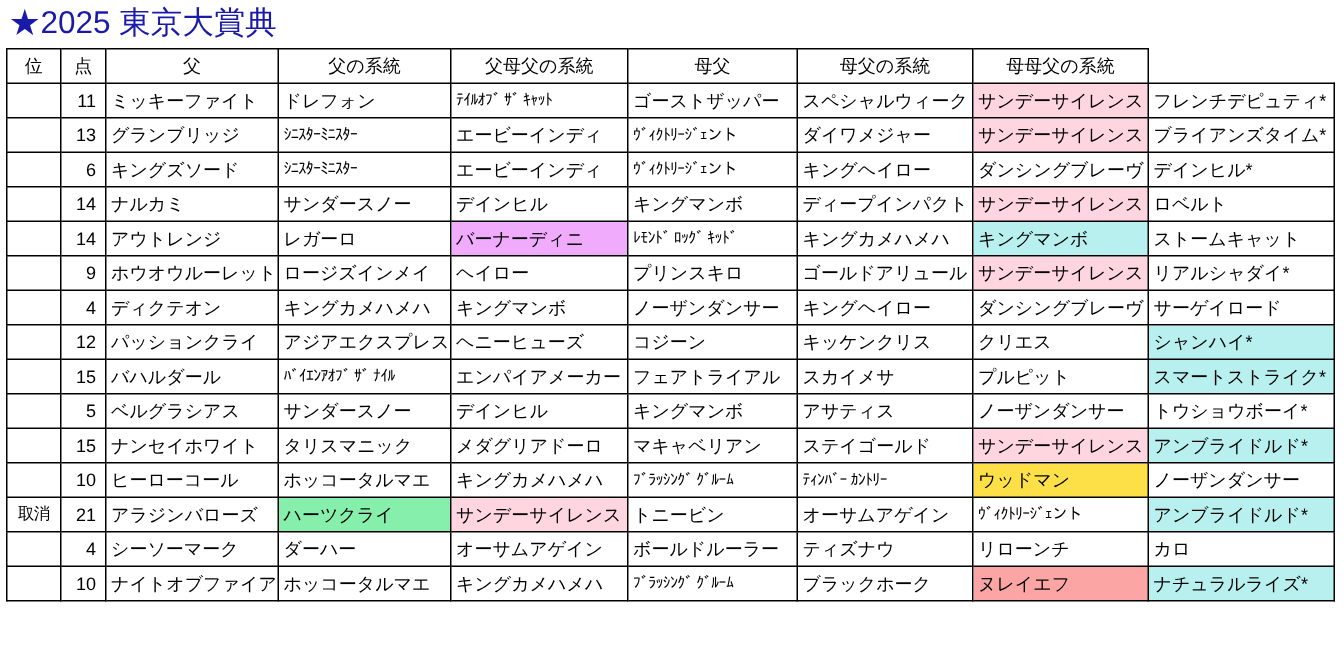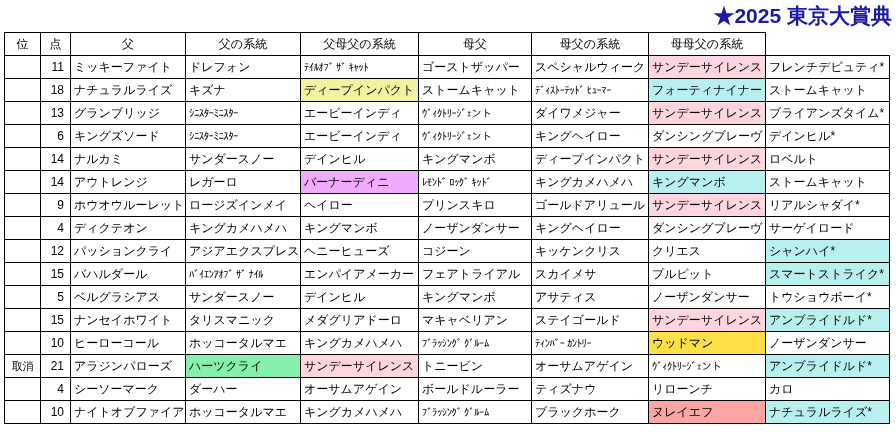--- a/index.html
+++ b/index.html
@@ -15,27 +15,26 @@
   }
   #page {
     width: 896px;
     height: 432px;
     position: relative;
     box-sizing: border-box;
     padding: 2px 4px 0 4px;
   }
   #title {
     font-size: 21px;
-    font-weight: bold;
+    font-weight: normal;
     color: #1a1aa8;
     letter-spacing: 0px;
     line-height: 26px;
     padding: 1px 0 3px 2px;
     white-space: nowrap;
-    text-align: right;
   }
   table {
     border-collapse: collapse;
     table-layout: fixed;
     width: 886px;
     font-size: 12px;
   }
   th, td {
     border: 1px solid #000000;
     padding: 0 3px;
@@ -115,31 +114,20 @@
           <td style="background-color: rgb(255, 255, 255);">ミッキーファイト</td>
           <td style="background-color: rgb(255, 255, 255);">ドレフォン</td>
           <td class="cond" style="background-color: rgb(255, 255, 255);">ﾃｲﾙｵﾌﾞ ｻﾞ ｷｬｯﾄ</td>
           <td style="background-color: rgb(255, 255, 255);">ゴーストザッパー</td>
           <td style="background-color: rgb(255, 255, 255);">スペシャルウィーク</td>
           <td style="background-color: rgb(255, 214, 224);">サンデーサイレンス</td>
           <td style="background-color: rgb(255, 255, 255);">フレンチデピュティ*</td>
         </tr>
         <tr>
           <td class="c-rank"></td>
-          <td class="c-pt">18</td>
-          <td style="background-color: rgb(255, 255, 255);">ナチュラルライズ</td>
-          <td style="background-color: rgb(255, 255, 255);">キズナ</td>
-          <td style="background-color: rgb(242, 242, 160);">ディープインパクト</td>
-          <td style="background-color: rgb(255, 255, 255);">ストームキャット</td>
-          <td class="cond" style="background-color: rgb(255, 255, 255);">ﾃﾞｨｽﾄｰﾃｯﾄﾞ ﾋｭｰﾏｰ</td>
-          <td style="background-color: rgb(184, 240, 240);">フォーティナイナー</td>
-          <td style="background-color: rgb(255, 255, 255);">ストームキャット</td>
-        </tr>
-        <tr>
-          <td class="c-rank"></td>
           <td class="c-pt">13</td>
           <td style="background-color: rgb(255, 255, 255);">グランブリッジ</td>
           <td class="cond2" style="background-color: rgb(255, 255, 255);">ｼﾆｽﾀｰﾐﾆｽﾀｰ</td>
           <td style="background-color: rgb(255, 255, 255);">エービーインディ</td>
           <td class="cond" style="background-color: rgb(255, 255, 255);">ｳﾞｨｸﾄﾘｰｼﾞｪント</td>
           <td style="background-color: rgb(255, 255, 255);">ダイワメジャー</td>
           <td style="background-color: rgb(255, 214, 224);">サンデーサイレンス</td>
           <td style="background-color: rgb(255, 255, 255);">ブライアンズタイム*</td>
         </tr>
         <tr>

